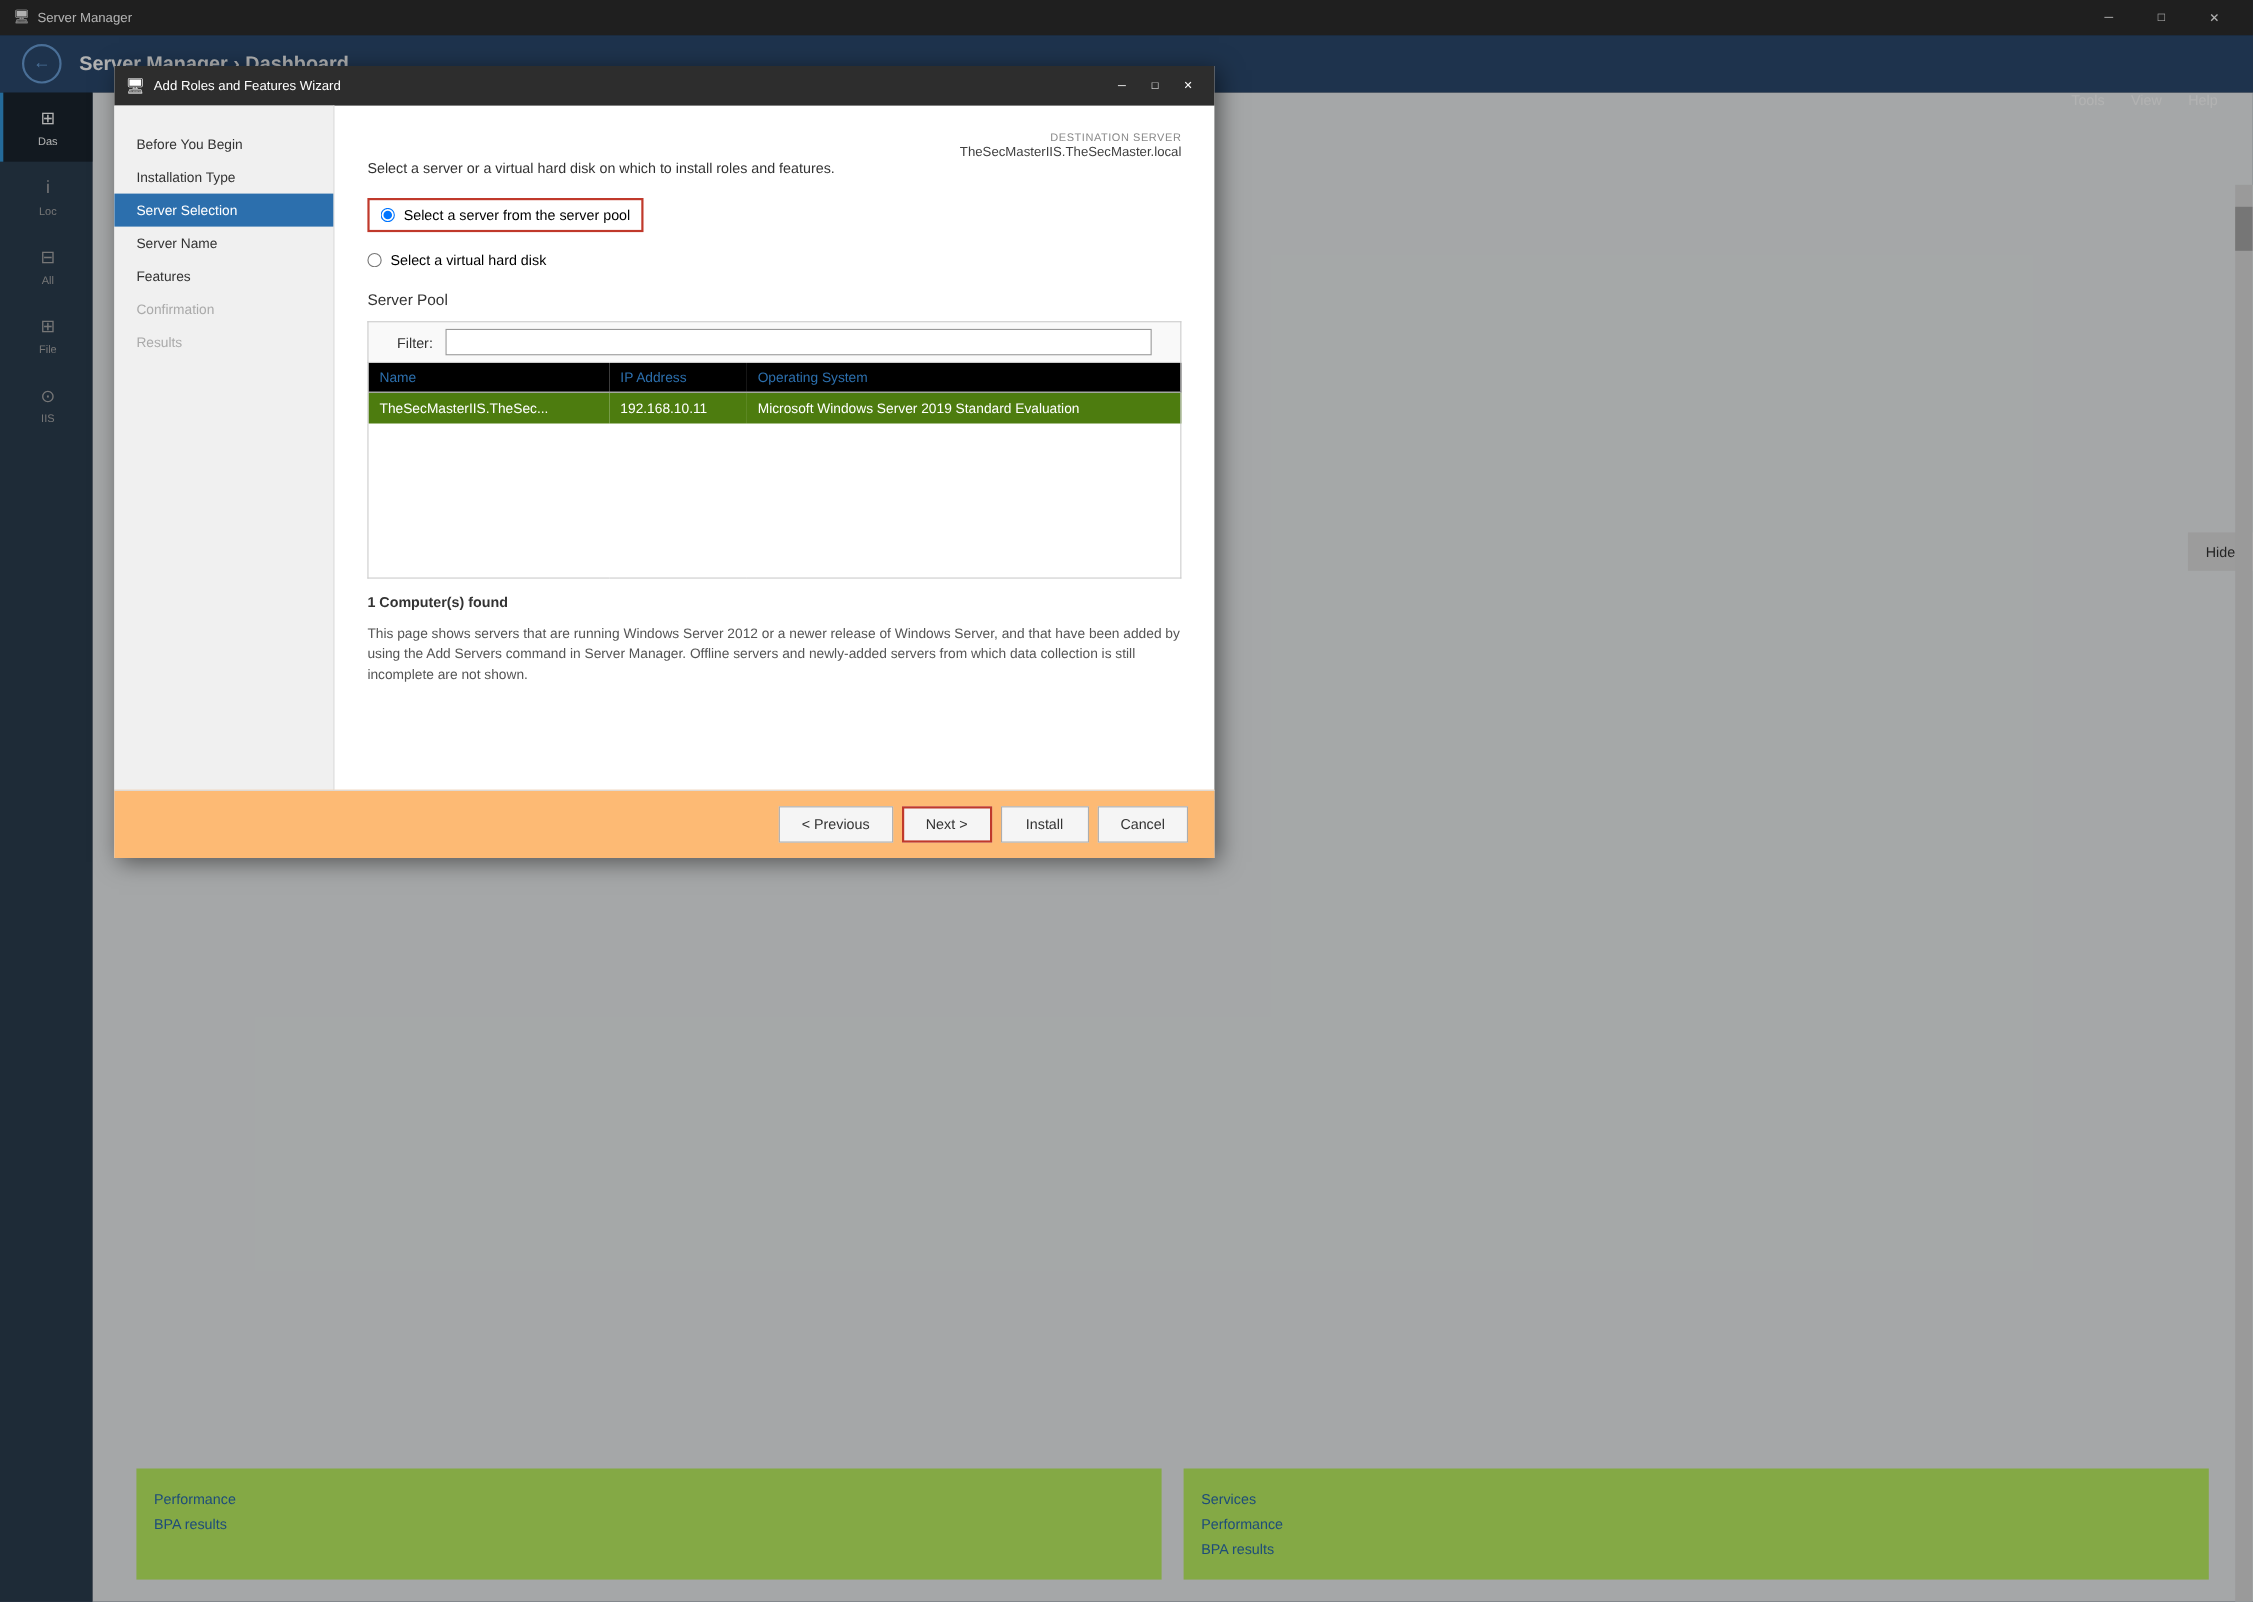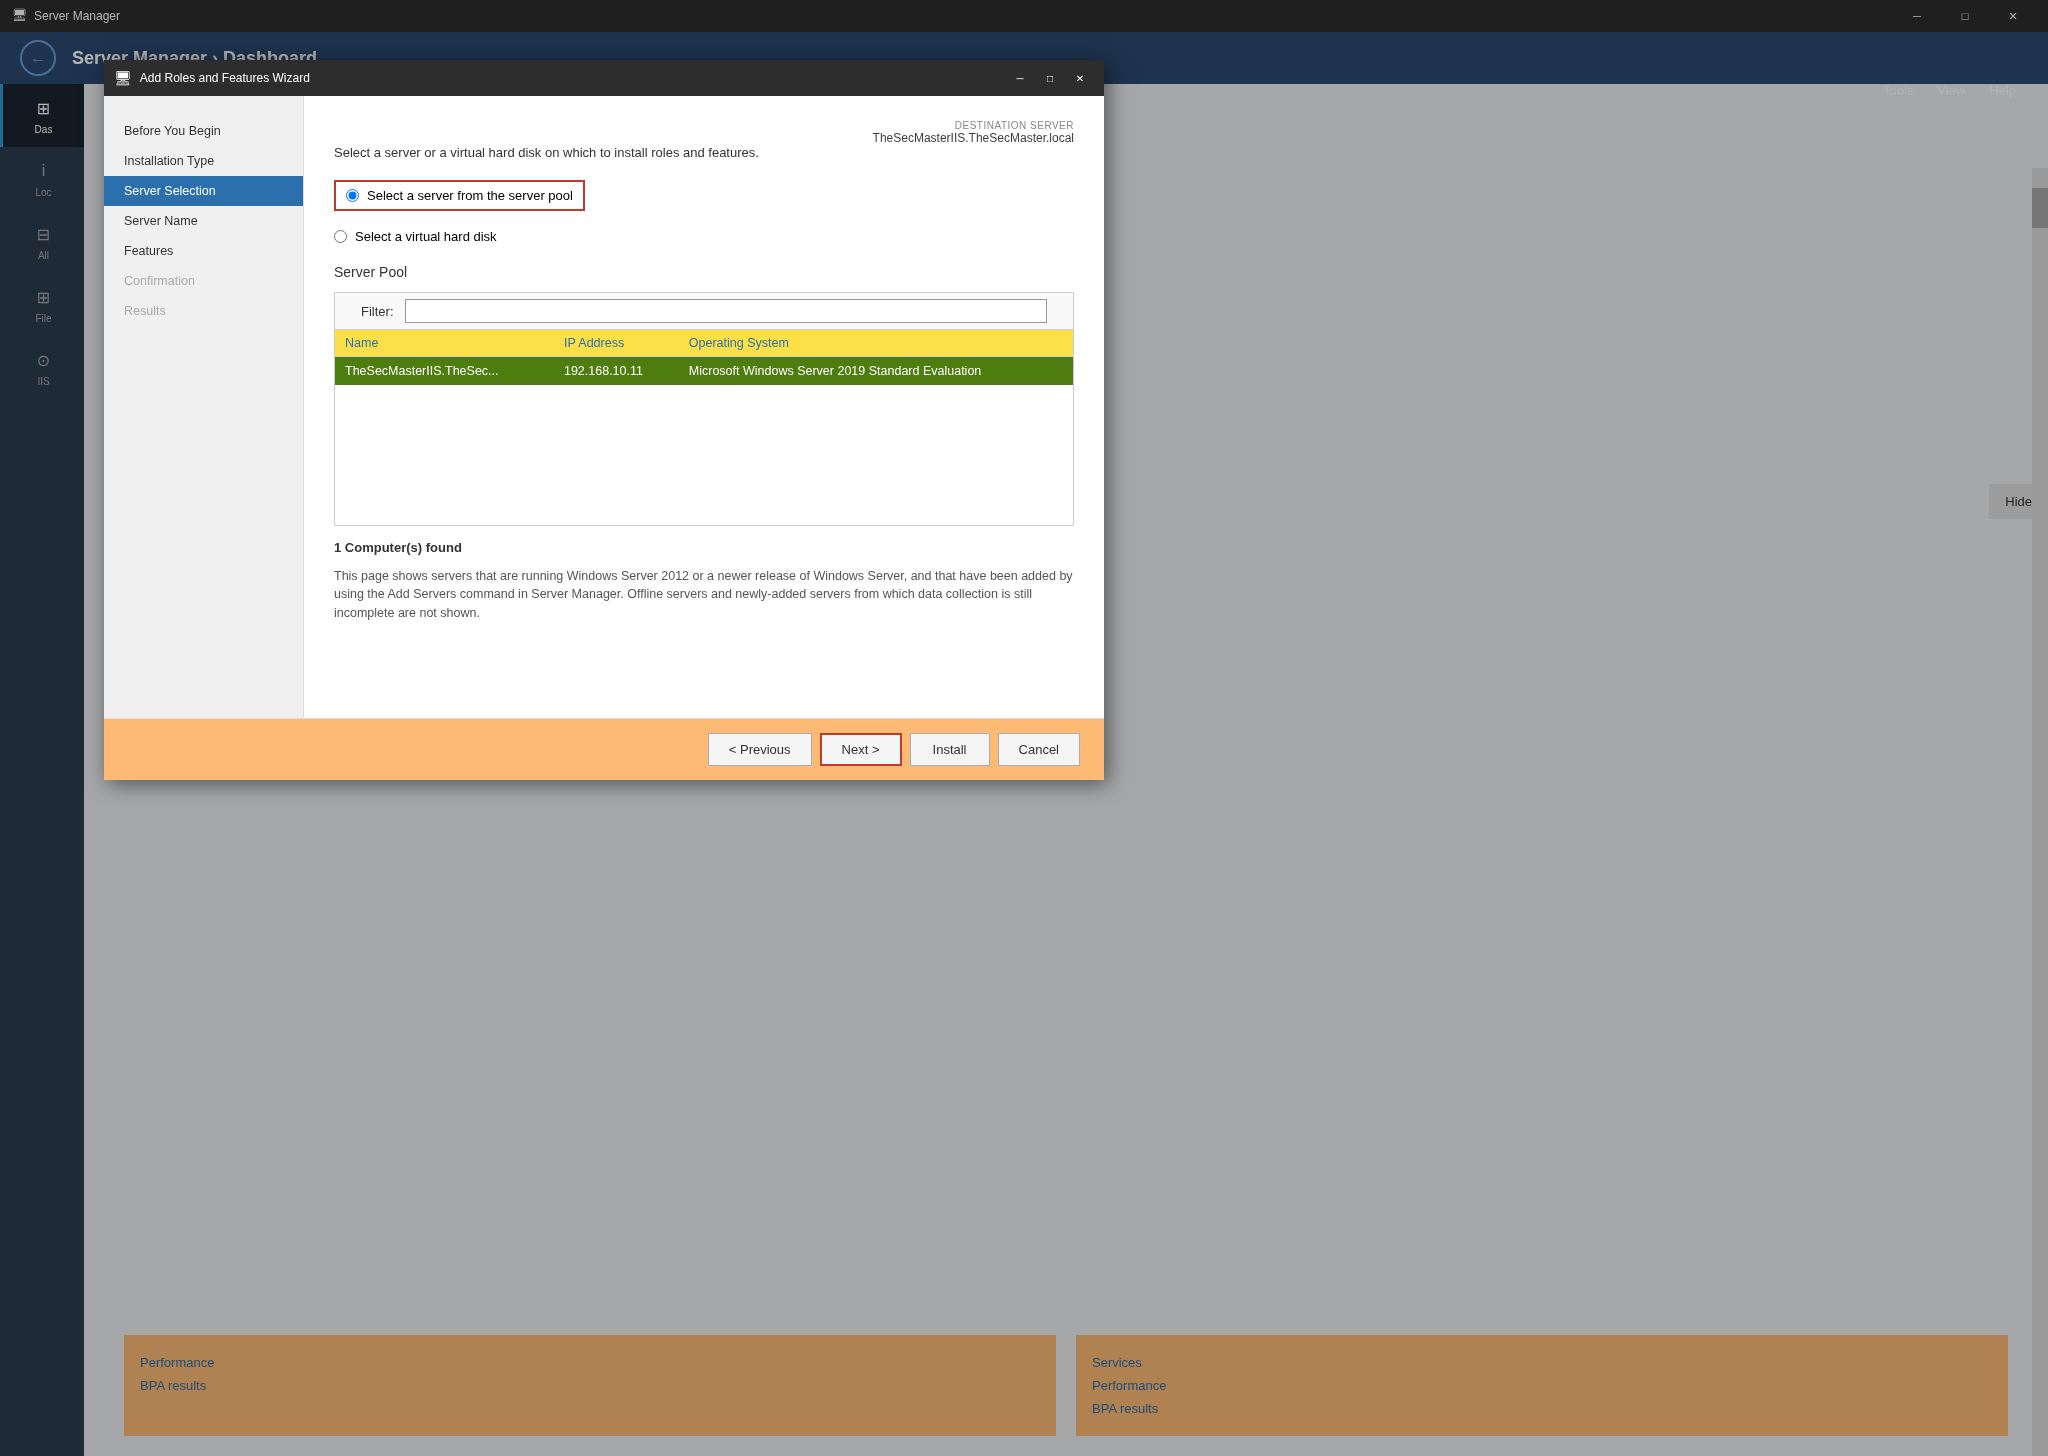--- a/index.html
+++ b/index.html
@@ -141,21 +141,21 @@
     }
     .sm-content-bottom {
       position: absolute;
       bottom: 0; left: 0; right: 0;
       padding: 20px 40px;
       display: grid;
       grid-template-columns: 1fr 1fr;
       gap: 20px;
     }
     .sm-content-section {
-      background: #fdba74;
+      background: #bef264;
       padding: 16px;
     }
     .sm-content-link {
       color: #2c6fad;
       cursor: pointer;
       display: block;
       padding: 4px 0;
       font-size: 13px;
     }
 
@@ -352,21 +352,21 @@
       outline: none;
     }
 
     
     .server-table {
       width: 100%;
       border-collapse: collapse;
       border: 1px solid #ccc;
     }
     .server-table th {
-      background: #fde047;
+      background: #000000;
       border-bottom: 1px solid #ccc;
       padding: 6px 10px;
       text-align: left;
       font-size: 12.5px;
       color: #2c6fad;
       font-weight: 400;
       cursor: pointer;
     }
     .server-table td {
       padding: 7px 10px;

